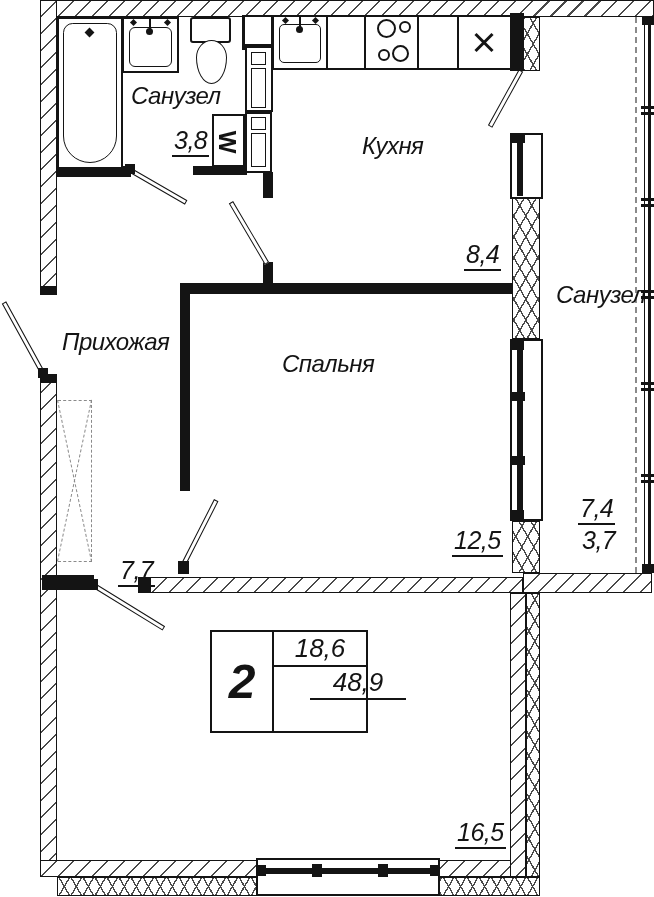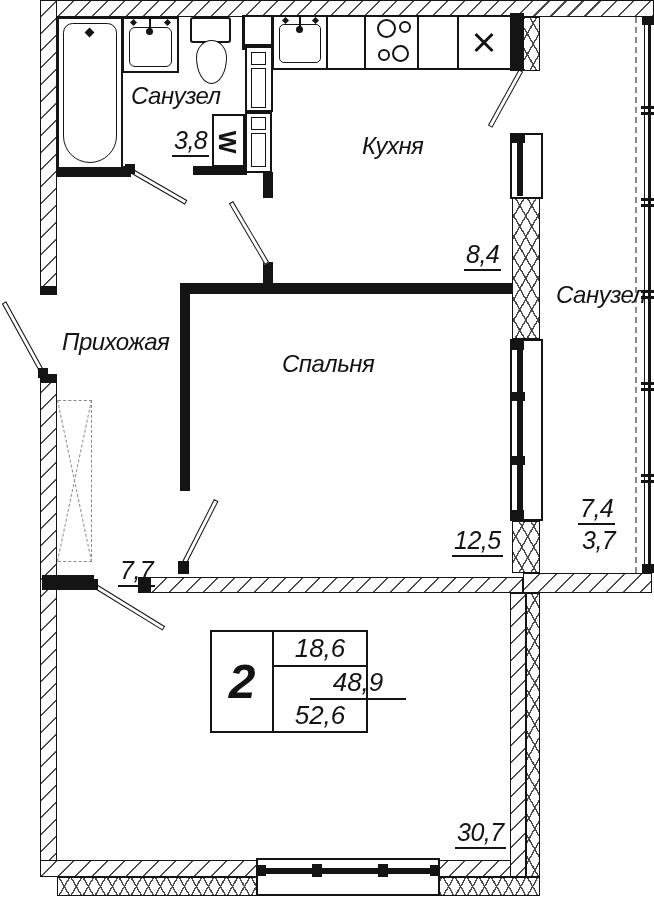--- a/index.html
+++ b/index.html
@@ -164,30 +164,27 @@
   <div class="a lbl" style="left:556px;top:281px;">Санузел</div>
   <div class="a num u" style="left:578px;top:494px;">7,4</div>
   <div class="a num" style="left:580px;top:526px;font-style:italic;">3,7</div>
 
   <div class="a lbl" style="left:62px;top:328px;">Прихожая</div>
   <div class="a num u" style="left:118px;top:556px;">7,7</div>
 
   <div class="a lbl" style="left:282px;top:350px;">Спальня</div>
   <div class="a num u" style="left:452px;top:526px;font-style:italic;">12,5</div>
 
-  <div class="a num u" style="left:455px;top:818px;">30,7</div>
+  <div class="a num u" style="left:455px;top:818px;">16,5</div>
 
   <div class="a" style="left:210px;top:630px;width:158px;height:103px;border:2.5px solid #141414;">
     <div style="position:absolute;left:0;top:0;width:60px;height:100%;border-right:2.5px solid #141414;display:flex;align-items:center;justify-content:center;">
       <span class="stamp-num">2</span>
     </div>
     <div style="position:absolute;left:60px;top:0;width:96px;height:33px;border-bottom:2px solid #141414;display:flex;align-items:center;justify-content:center;">
       <span class="stamp-val">18,6</span>
     </div>
     <div style="position:absolute;left:60px;top:35px;width:96px;height:31px;border-bottom:2px solid #141414;display:flex;align-items:flex-start;justify-content:center;margin-left:38px;">
       <span class="stamp-val">48,9</span>
     </div>
-    <div style="position:absolute;left:60px;top:68px;width:96px;height:30px;display:flex;align-items:center;justify-content:center;">
-      <span class="stamp-val">52,6</span>
-    </div>
   </div>
 
 </div>
 
 </body></html>

